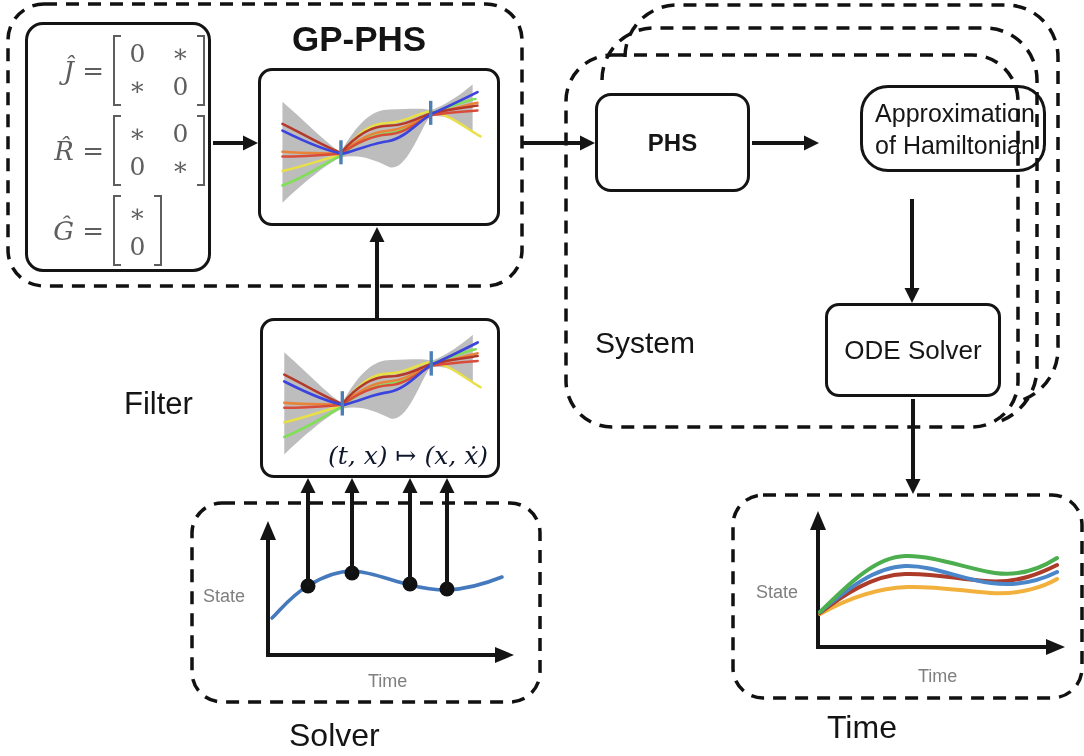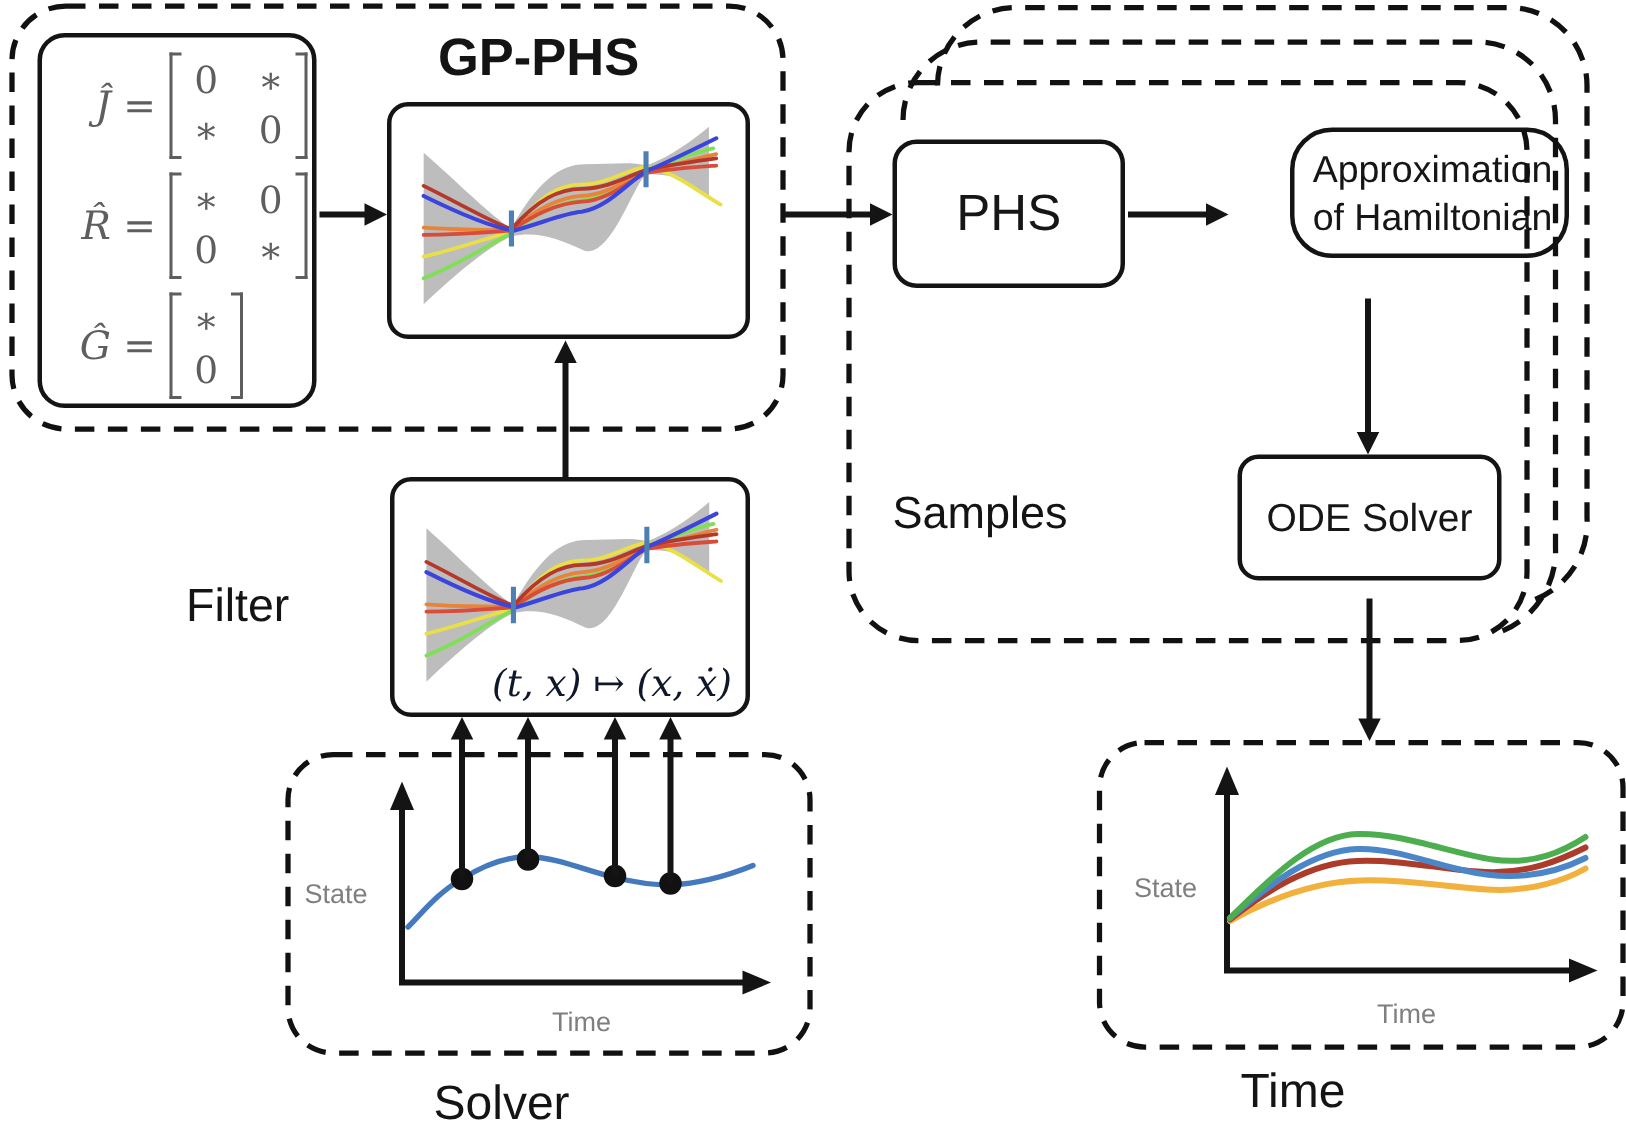--- a/index.html
+++ b/index.html
@@ -20,21 +20,21 @@
   .mat{display:inline-flex;align-items:stretch;}
   .br{width:8px;border:2.6px solid #5e5e5e;box-sizing:border-box;}
   .br.l{border-right:none;}
   .br.r{border-left:none;}
   .cells{display:grid;grid-template-columns:auto auto;column-gap:26px;row-gap:0px;
          padding:3px 8px;align-items:center;justify-items:center;
          font-family:"DejaVu Serif","DejaVu Sans",serif;font-size:25px;line-height:1.3;color:#5e5e5e;}
   .cells.onecol{grid-template-columns:auto;}
   
   .procbox{display:flex;align-items:center;justify-content:center;text-align:left;}
-  .phs-text{font-size:34px;}
+  .phs-text{font-size:24px;font-weight:bold;}
   .approx-text{font-size:25px;line-height:1.28;padding-left:4px;}
   .ode-text{font-size:26px;}
   .mapping{position:absolute;right:9px;bottom:5px;font-family:"DejaVu Serif","DejaVu Sans",serif;
            font-style:italic;font-size:25px;color:#0f172a;white-space:nowrap;}
   svg{display:block;}
   .overlay{position:absolute;left:0;top:0;z-index:30;pointer-events:none;}
   .plotdiv{position:absolute;z-index:10;}
 </style>
 </head>
 <body>
@@ -137,25 +137,25 @@
     <span class="phs-text">PHS</span>
   </div>
 
   <div class="solidbox procbox" style="left:860px;top:85px;width:186px;height:87px;border-radius:28px;">
     <span class="approx-text">
       <span style="display:block;">Approximation</span>
       <span style="display:block;">of Hamiltonian</span>
     </span>
   </div>
 
-  <div class="solidbox procbox" style="left:825px;top:303px;width:176px;height:84px;border-radius:14px;">
+  <div class="solidbox procbox" style="left:825px;top:303px;width:176px;height:94px;border-radius:14px;">
     <span class="ode-text">ODE Solver</span>
   </div>
 
-  <div class="biglabel" style="left:595px;top:326px;width:200px;font-size:30px;">Samples</div>
+  <div class="biglabel" style="left:595px;top:326px;width:200px;font-size:30px;">System</div>
 
   <div class="plotdiv" style="left:733px;top:495px;width:349px;height:203px;">
     <svg width="349" height="203" viewBox="0 0 349 203">
       <line x1="85" y1="152" x2="85" y2="32" stroke="#141414" stroke-width="4"></line>
       <path d="M85,16 L77,35 L93,35 Z" fill="#141414"></path>
       <line x1="83" y1="152" x2="317" y2="152" stroke="#141414" stroke-width="4"></line>
       <path d="M332,152 L313,144 L313,160 Z" fill="#141414"></path>
       <text x="23" y="103" font-family="Liberation Sans, sans-serif" font-size="18" fill="#7f7f7f">State</text>
       <text x="185" y="187" font-family="Liberation Sans, sans-serif" font-size="18" fill="#7f7f7f">Time</text>
       <path fill="none" stroke="#f2b13d" stroke-width="4" stroke-linecap="round" d="M87,119 C112,105 142,93 174,92 C202,91 230,96 258,98 C288,100 312,91 324,84"></path>

